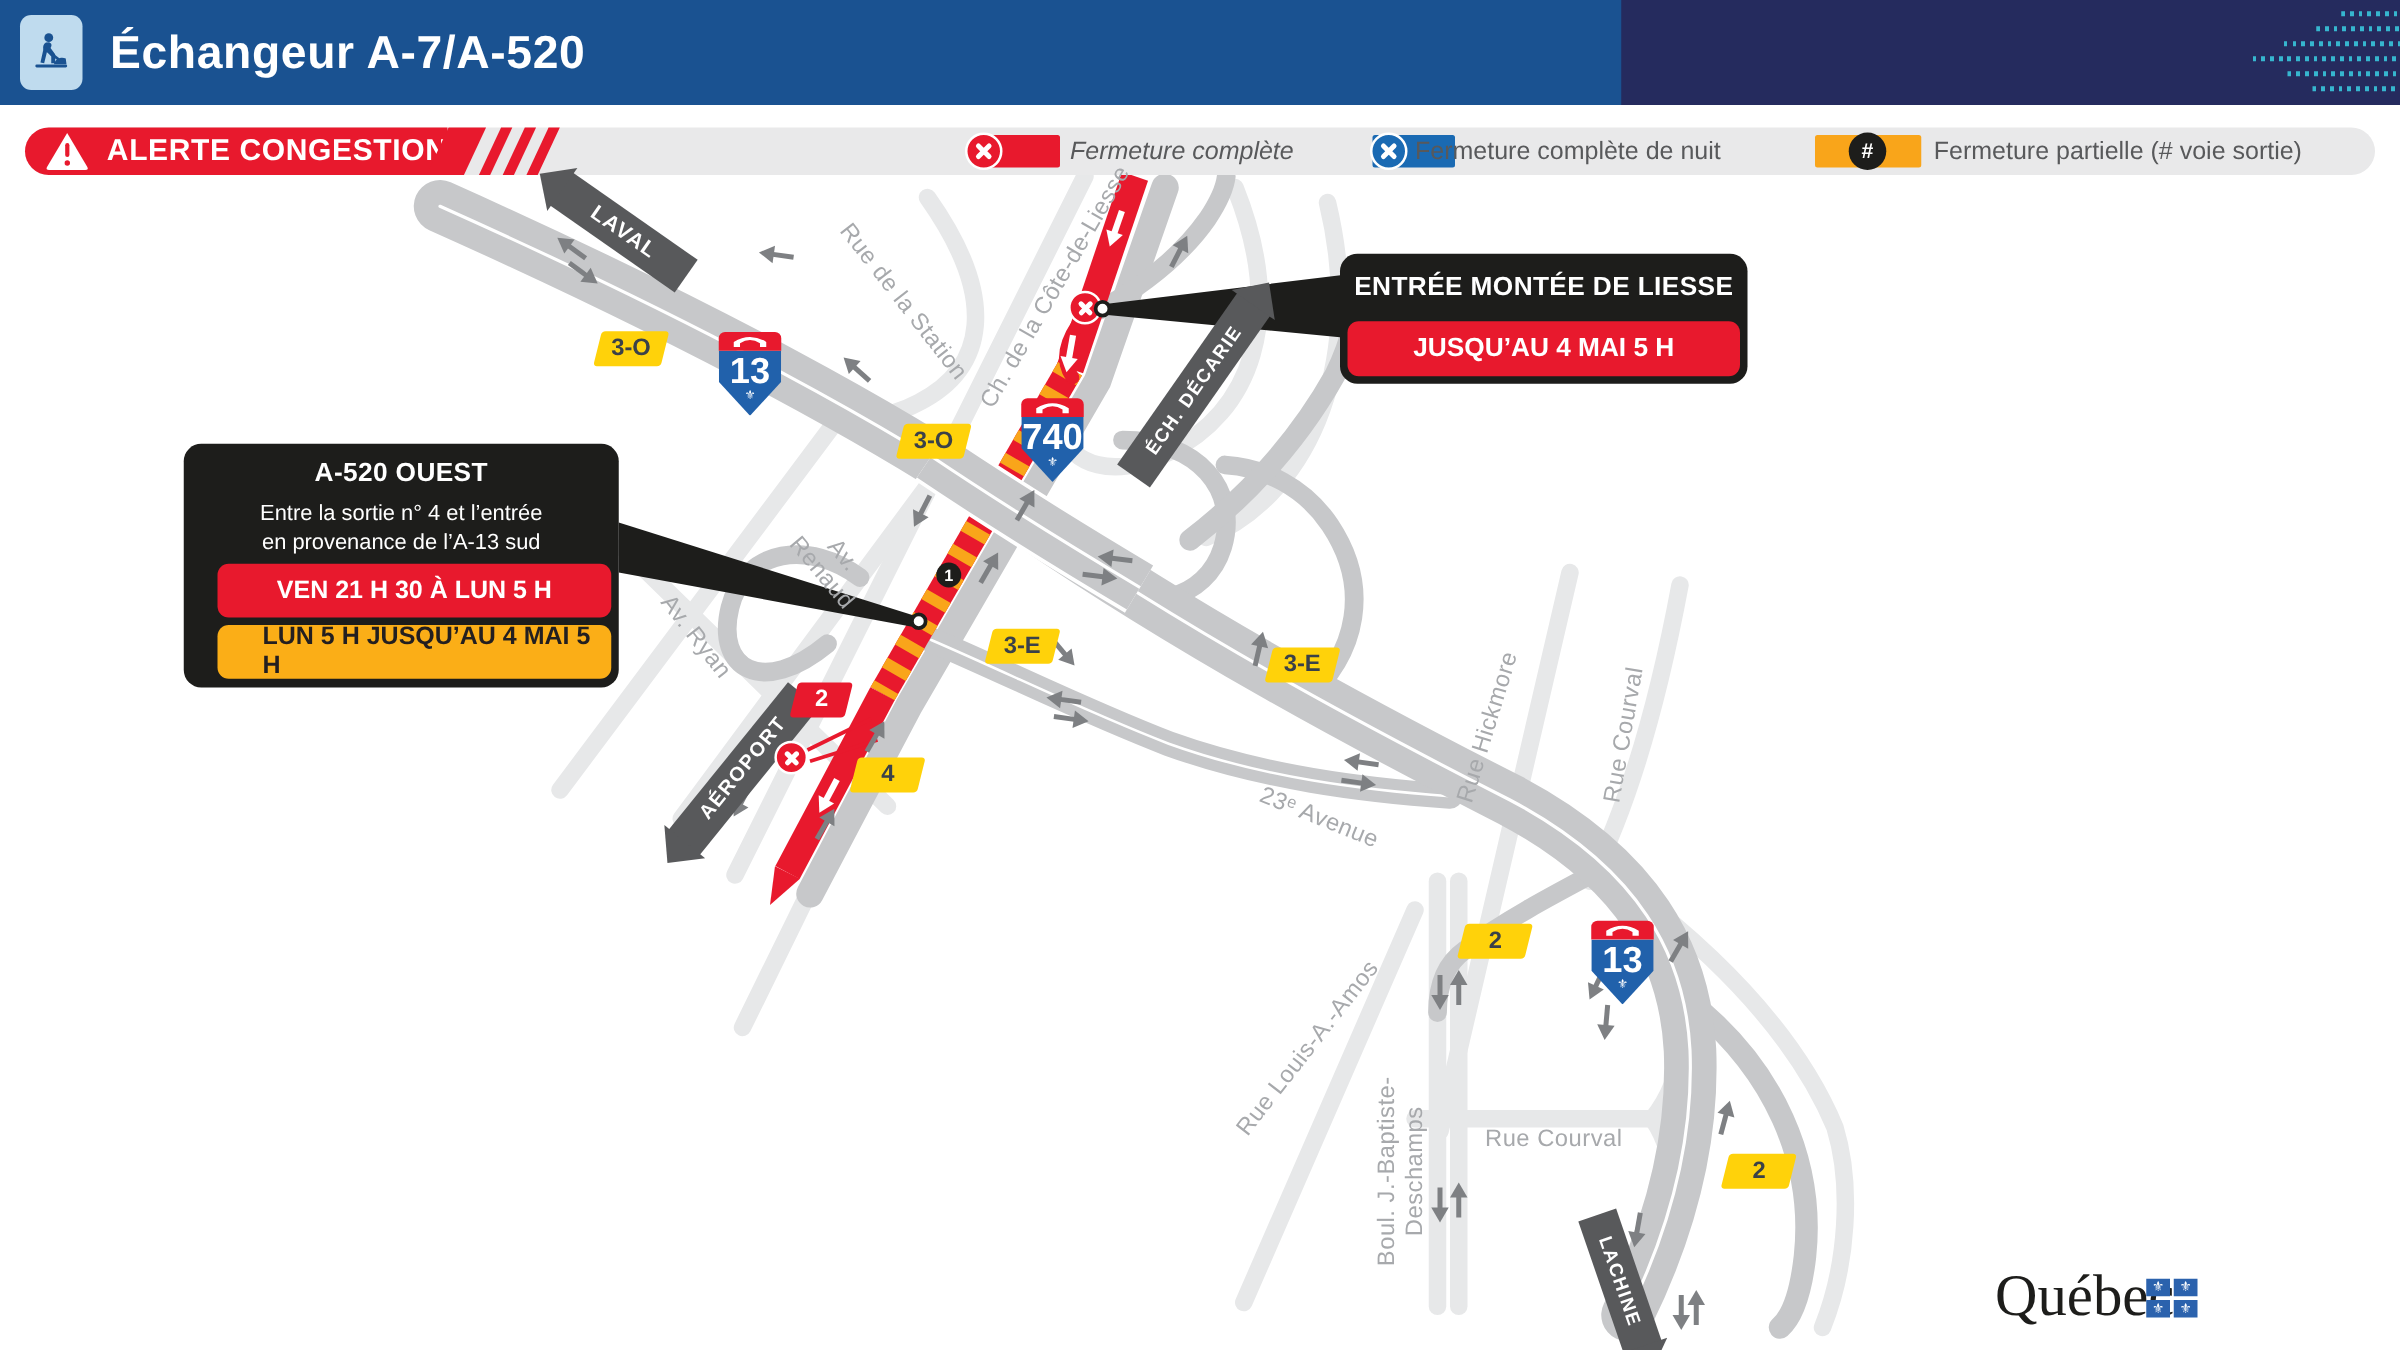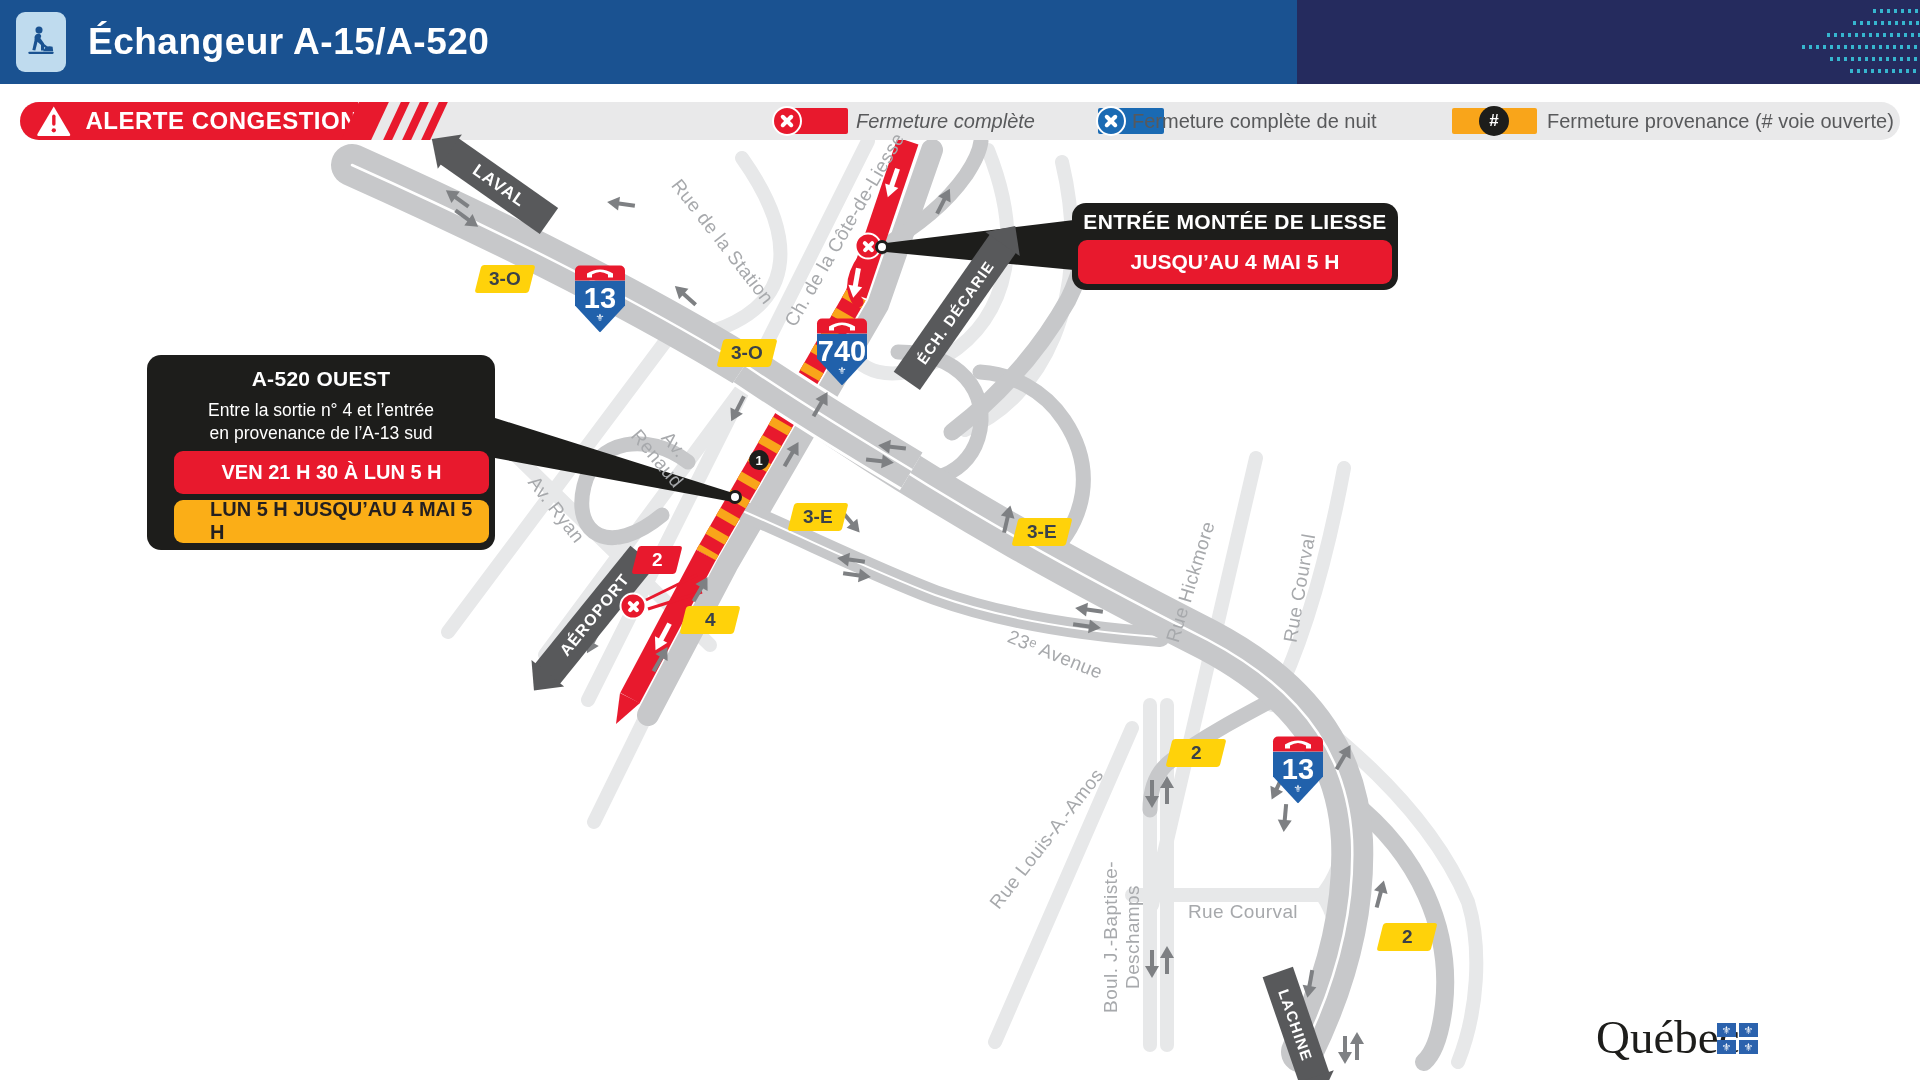--- a/index.html
+++ b/index.html
@@ -53,21 +53,21 @@
            box-sizing:border-box;transform:translate(-50%,-50%);}
   .lanemark{position:absolute;width:20px;height:20px;background:#1d1d1b;color:#fff;border-radius:50%;
             font-size:13px;font-weight:bold;display:flex;align-items:center;justify-content:center;
             transform:translate(-50%,-50%);}
   
   .co{position:absolute;background:#1d1d1b;border-radius:14px;padding:0 6px 6px;box-sizing:border-box;}
   .co .t{display:flex;align-items:center;justify-content:center;color:#fff;font-weight:bold;letter-spacing:.3px;}
   .co .sub{color:#fff;font-size:17.5px;text-align:center;line-height:1.3;}
   .co .bar{border-radius:9px;display:flex;align-items:center;justify-content:center;font-weight:bold;}
   .co1{left:1072px;top:203px;width:326px;}
-  .co1 .t{height:37px;font-size:21px;}
+  .co1 .t{height:54px;font-size:21px;}
   .co1 .bar{height:44px;background:#e8192d;color:#fff;font-size:21px;}
   .co2{left:147px;top:355px;width:348px;padding-bottom:7px;}
   .co2 .t{height:40px;font-size:21px;padding-top:4px;}
   .co2 .bar{margin-top:6px;height:43px;font-size:20px;margin-left:21px;}
   .co2 .bar.red{background:#e8192d;color:#fff;}
   .co2 .bar.yel{background:#fbae17;color:#231f20;padding-left:36px;}
   
   .qc-word{position:absolute;left:1596px;top:1010px;font-family:"Liberation Serif",serif;font-size:47px;color:#1d1d1b;}
   .qc-flag{position:absolute;left:1717px;top:1023px;width:41px;height:31px;display:grid;
            grid-template-columns:19px 19px;grid-template-rows:14px 14px;gap:3px;}
@@ -281,21 +281,21 @@
       <svg width="34" height="42" viewBox="0 0 24 28">
         <g fill="#1a5291">
           <circle cx="10.6" cy="5.6" r="2.5"></circle>
           <path d="M9,8.3 C7.6,9.2 7.1,10.6 7.6,12 L5.9,19.6 L8,20 L9.6,13.6 L12,16.2 L12,20 L14.2,20 L14.2,15 L11.6,11.4 C12.6,10 12.2,8.7 10.8,8.2 Z"></path>
           <path d="M8.2,10.8 L18.4,18.6 L17.4,19.8 L7.4,12.2 Z"></path>
           <path d="M13.5,20.6 C14.3,17.6 17.5,16.2 20.2,17.4 L20.6,20.6 Z"></path>
           <rect x="3" y="20.8" width="18" height="1.6" rx="0.8"></rect>
         </g>
       </svg>
     </div>
-    <div class="page-title">Échangeur A-15/A-520</div>
+    <div class="page-title">Échangeur A-7/A-520</div>
     <div class="datebox">
 
       <div>
         <div class="dots-row" style="top:9px;width:47px;"></div>
         <div class="dots-row" style="top:21px;width:67px;"></div>
         <div class="dots-row" style="top:33px;width:93px;"></div>
         <div class="dots-row" style="top:45px;width:118px;"></div>
         <div class="dots-row" style="top:57px;width:90px;"></div>
         <div class="dots-row" style="top:69px;width:70px;"></div>
       </div>
@@ -326,21 +326,21 @@
 
   <div class="legend-chip" style="left:1098px;width:66px;background:#1a6ab3;"></div>
   <div class="legend-circ" style="left:1096px;top:106px;background:#1a6ab3;border:2px solid #fff;box-sizing:border-box;">
     <span class="xb" style="transform:translate(-50%,-50%) rotate(45deg);"></span>
     <span class="xb" style="transform:translate(-50%,-50%) rotate(-45deg);"></span>
   </div>
   <div class="legend-text" style="left:1132px;">Fermeture complète de nuit</div>
 
   <div class="legend-chip" style="left:1452px;width:85px;background:#f9a51a;"></div>
   <div class="legend-circ" style="left:1479px;top:106px;background:#1d1d1b;">#</div>
-  <div class="legend-text" style="left:1547px;">Fermeture provenance (# voie ouverte)</div>
+  <div class="legend-text" style="left:1547px;">Fermeture partielle (# voie sortie)</div>
 
   <div id="annotations">
       <div class="dir-sign" style="left: 499px; top: 186px; width: 122px; transform: translate(-50%, -50%) rotate(35deg); font-size: 17px;">
         <span>LAVAL</span>
         <span class="tri left"></span>
       </div>
       <div class="dir-sign" style="left: 595px; top: 615px; width: 152px; transform: translate(-50%, -50%) rotate(-51deg); font-size: 16px;">
         <span>AÉROPORT</span>
         <span class="tri left"></span>
       </div>

